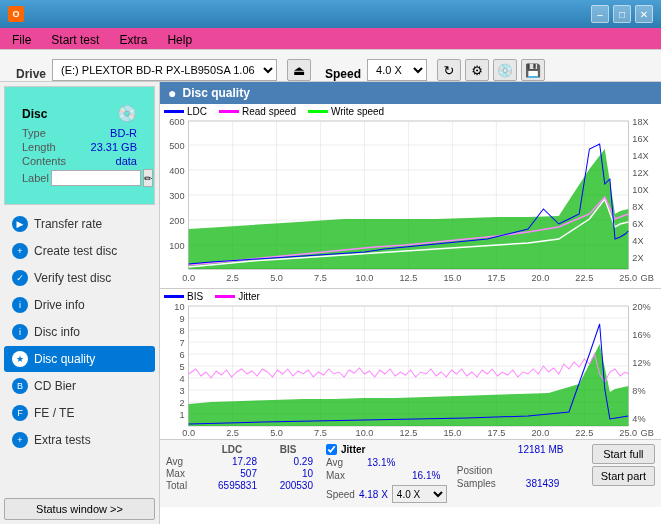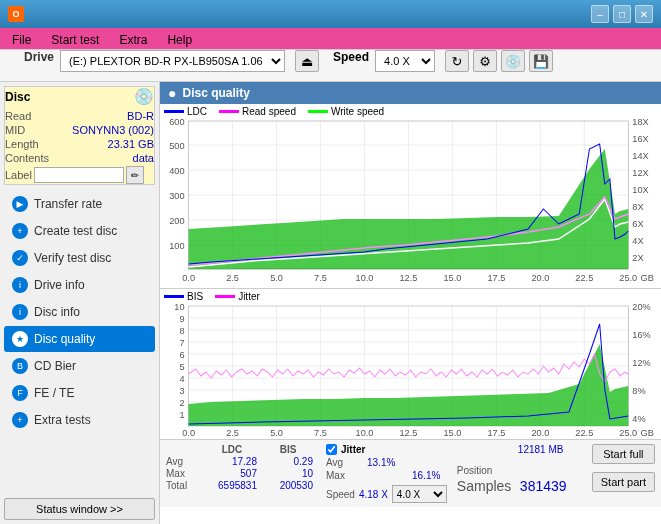--- a/index.html
+++ b/index.html
@@ -10,37 +10,37 @@
     .title-bar-left { display: flex; align-items: center; gap: 6px; font-size: 12px; font-weight: 600; }
     .title-bar-icon { width: 16px; height: 16px; background: #ff6600; border-radius: 2px; display: flex; align-items: center; justify-content: center; color: white; font-size: 9px; font-weight: bold; }
     .title-bar-controls { display: flex; gap: 4px; }
     .title-btn { width: 18px; height: 18px; background: rgba(255,255,255,0.3); border: 1px solid rgba(255,255,255,0.5); color: white; font-size: 10px; cursor: pointer; display: flex; align-items: center; justify-content: center; border-radius: 2px; }
     
     
     .menu-bar { background: #ec4899; height: 22px; display: flex; align-items: flex-end; padding: 0 4px; border-bottom: 1px solid #ccc; gap: 4px; }
     .menu-item { padding: 2px 8px; cursor: pointer; font-size: 12px; border-radius: 2px; }
     
     
-    .drive-bar { background: #f5f5f5; height: 32px; display: flex; align-items: flex-start; padding: 0 24px; border-bottom: 1px solid #ccc; gap: 6px; }
+    .drive-bar { background: #f5f5f5; height: 32px; display: flex; align-items: flex-end; padding: 0 16px; border-bottom: 1px solid #ccc; gap: 6px; }
     .drive-label { font-weight: bold; font-size: 12px; color: #333; }
     .drive-select { height: 22px; border: 1px solid #aaa; background: white; padding: 0 4px; font-size: 11px; min-width: 200px; }
     .drive-icons { display: flex; gap: 4px; margin-left: 4px; }
     .drive-icon-btn { width: 24px; height: 22px; background: #e8e8e8; border: 1px solid #aaa; cursor: pointer; display: flex; align-items: center; justify-content: center; font-size: 13px; border-radius: 2px; }
     .speed-label { font-weight: bold; font-size: 12px; margin-left: 8px; }
     .speed-select { height: 22px; border: 1px solid #aaa; background: white; padding: 0 4px; font-size: 11px; width: 60px; }
     .speed-icons { display: flex; gap: 4px; margin-left: 4px; }
     
     
     .main-layout { display: flex; height: calc(524px - 28px - 22px - 32px); }
     
     
     .sidebar { width: 160px; background: #f0f0f0; border-right: 1px solid #ccc; display: flex; flex-direction: column; }
     
     
-    .disc-info-panel { background: #fef9c3; border: 1px solid #ccc; margin: 4px; padding: 0; }
+    .disc-info-panel { background: #5eead4; border: 1px solid #ccc; margin: 4px; padding: 17px; }
     .disc-header { display: flex; justify-content: space-between; align-items: center; margin-bottom: 4px; }
     .disc-title { font-weight: bold; font-size: 12px; }
     .disc-icon { font-size: 16px; }
     .disc-row { display: flex; justify-content: space-between; font-size: 11px; margin-bottom: 2px; }
     .disc-key { color: #555; }
     .disc-val { color: #0000cc; }
     .label-row { display: flex; align-items: center; gap: 2px; margin-top: 2px; }
     .label-input { border: 1px solid #aaa; width: 90px; height: 16px; font-size: 11px; padding: 0 2px; }
     .label-btn { width: 18px; height: 18px; background: #e8e8e8; border: 1px solid #aaa; cursor: pointer; display: flex; align-items: center; justify-content: center; font-size: 10px; }
     
@@ -110,26 +110,22 @@
 <div class="main-layout">
 
   <div class="sidebar">
 
     <div class="disc-info-panel">
       <div class="disc-header">
         <span class="disc-title">Disc</span>
         <span class="disc-icon">💿</span>
       </div>
       <div class="disc-row">
-        <span class="disc-key">Read</span>
+        <span class="disc-key">Type</span>
         <span class="disc-val">BD-R</span>
-      </div>
-      <div class="disc-row">
-        <span class="disc-key">MID</span>
-        <span class="disc-val">SONYNN3 (002)</span>
       </div>
       <div class="disc-row">
         <span class="disc-key">Length</span>
         <span class="disc-val">23.31 GB</span>
       </div>
       <div class="disc-row">
         <span class="disc-key">Contents</span>
         <span class="disc-val">data</span>
       </div>
       <div class="label-row">
@@ -390,28 +386,28 @@
               <option>4.0 X</option>
             </select>
           </div>
         </div>
 
         <div style="display:flex; flex-direction:column; gap:2px; min-width:110px;">
           <div style="display:flex; gap:6px; font-size:10px;">
             <span style="width:55px; color:#555;margin-top:21px;">Position</span>
             <span style="color:#0000cc;">12181 MB</span>
           </div>
-          <div style="display:flex; gap:8px; font-size:14px;">
+          <div style="display:flex; gap:14px; font-size:10px;">
             <span style="width:55px; color:#555;">Samples</span>
             <span style="color:#0000cc;">381439</span>
           </div>
         </div>
 
         <div style="flex:1;"></div>
 
-        <div style="display:flex; flex-direction:column; gap:8px;">
+        <div style="display:flex; flex-direction:column; gap:2px;">
           <button class="action-btn">Start full</button>
           <button class="action-btn">Start part</button>
         </div>
       </div>
     </div>
   </div>
 </div>
 
 </body></html>

